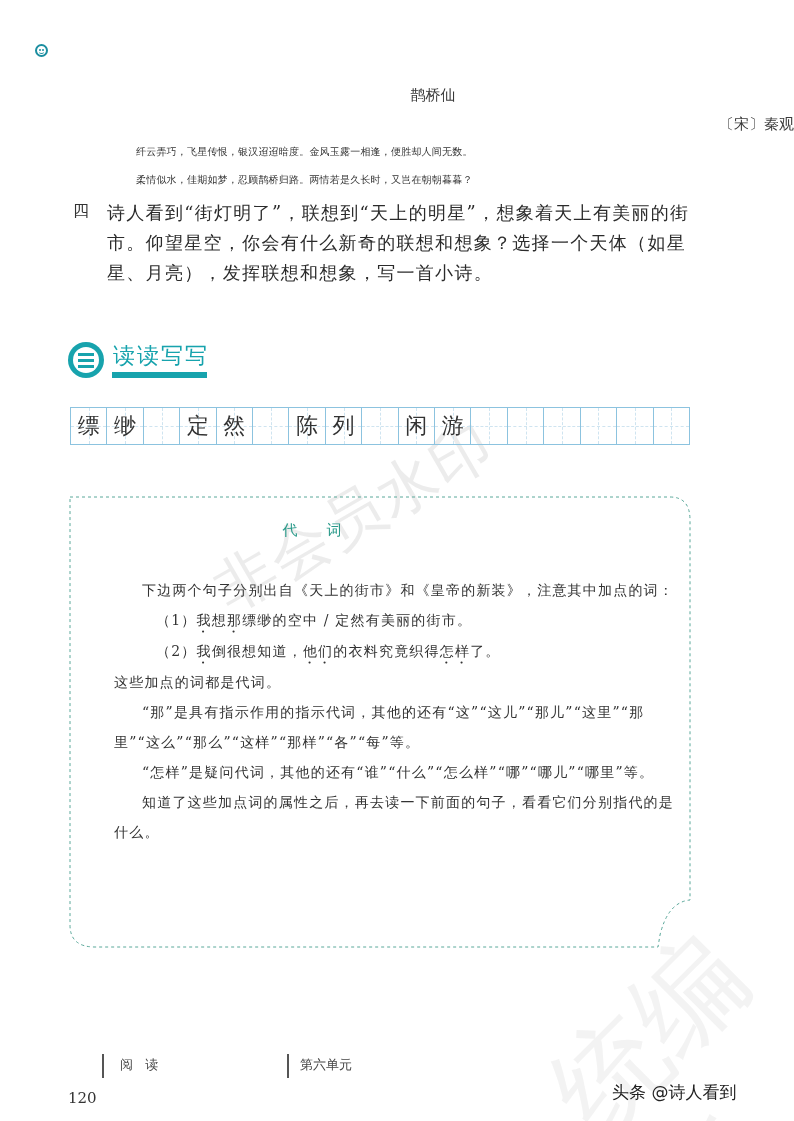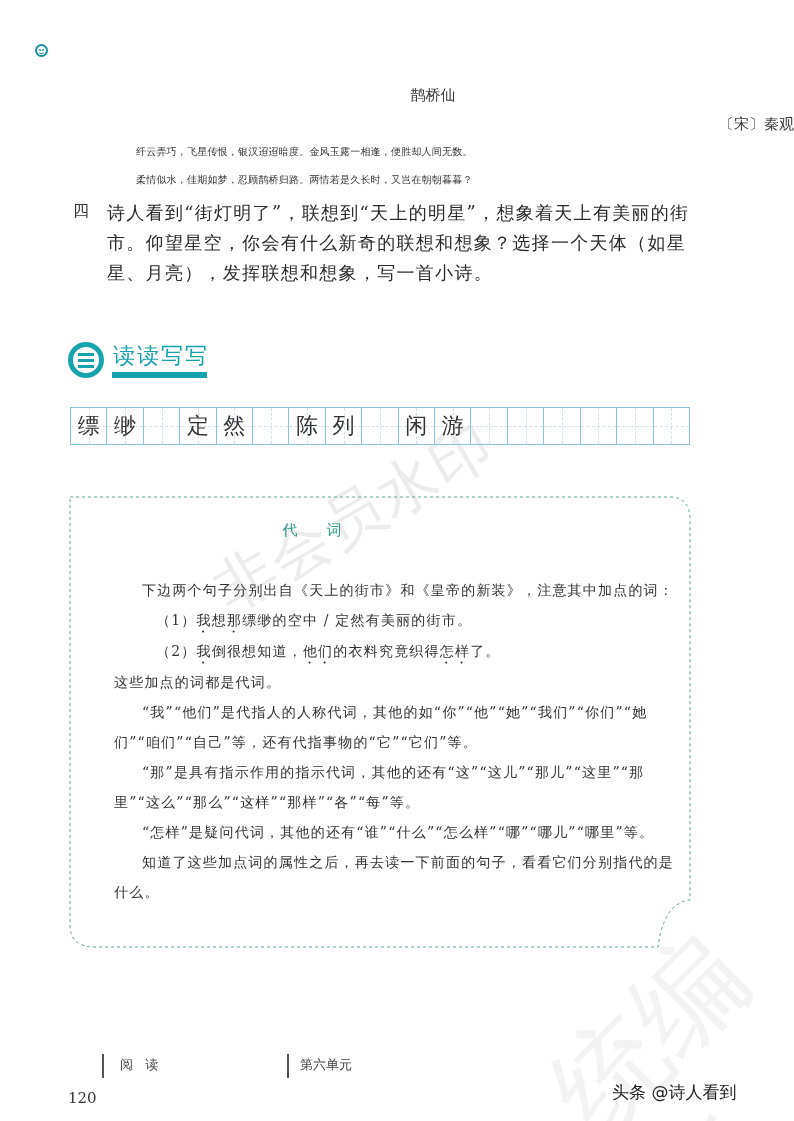--- a/index.html
+++ b/index.html
@@ -141,21 +141,20 @@
   <path d="M70,497 L670,497 Q690,497 690,520 L690,900 Q668,902 660,935 L658,947 L95,947 Q70,947 70,925 Z" fill="none" stroke="#5aa89a" stroke-width="1" stroke-dasharray="3,3"></path>
 </svg>
 
 <div class="abs box-title">代 词</div>
 
 <div class="abs box-text" style="top:575px">
   <p class="box-p">下边两个句子分别出自《天上的街市》和《皇帝的新装》，注意其中加点的词：</p>
   <p class="box-p" style="text-indent:3em" id="ex0"><span>（1）</span><span class="dot">我</span><span>想</span><span class="dot">那</span><span>缥缈的空中 / 定然有美丽的街市。</span></p>
   <p class="box-p" style="text-indent:3em" id="ex1"><span>（2）</span><span class="dot">我</span><span>倒很想知道，</span><span class="dot">他们</span><span>的衣料究竟织得</span><span class="dot">怎样</span><span>了。</span></p>
   <p class="box-p noindent">这些加点的词都是代词。</p>
-  <p class="box-p">“我”“他们”是代指人的人称代词，其他的如“你”“他”“她”“我们”“你们”“她们”“咱们”“自己”等，还有代指事物的“它”“它们”等。</p>
   <p class="box-p">“那”是具有指示作用的指示代词，其他的还有“这”“这儿”“那儿”“这里”“那里”“这么”“那么”“这样”“那样”“各”“每”等。</p>
   <p class="box-p">“怎样”是疑问代词，其他的还有“谁”“什么”“怎么样”“哪”“哪儿”“哪里”等。</p>
   <p class="box-p">知道了这些加点词的属性之后，再去读一下前面的句子，看看它们分别指代的是什么。</p>
 </div>
 
 <div class="abs footer-num">120</div>
 <div class="abs footer-bar1"></div>
 <div class="abs footer-sec">阅 读</div>
 <div class="abs footer-bar2"></div>
 <div class="abs footer-unit">第六单元</div>

